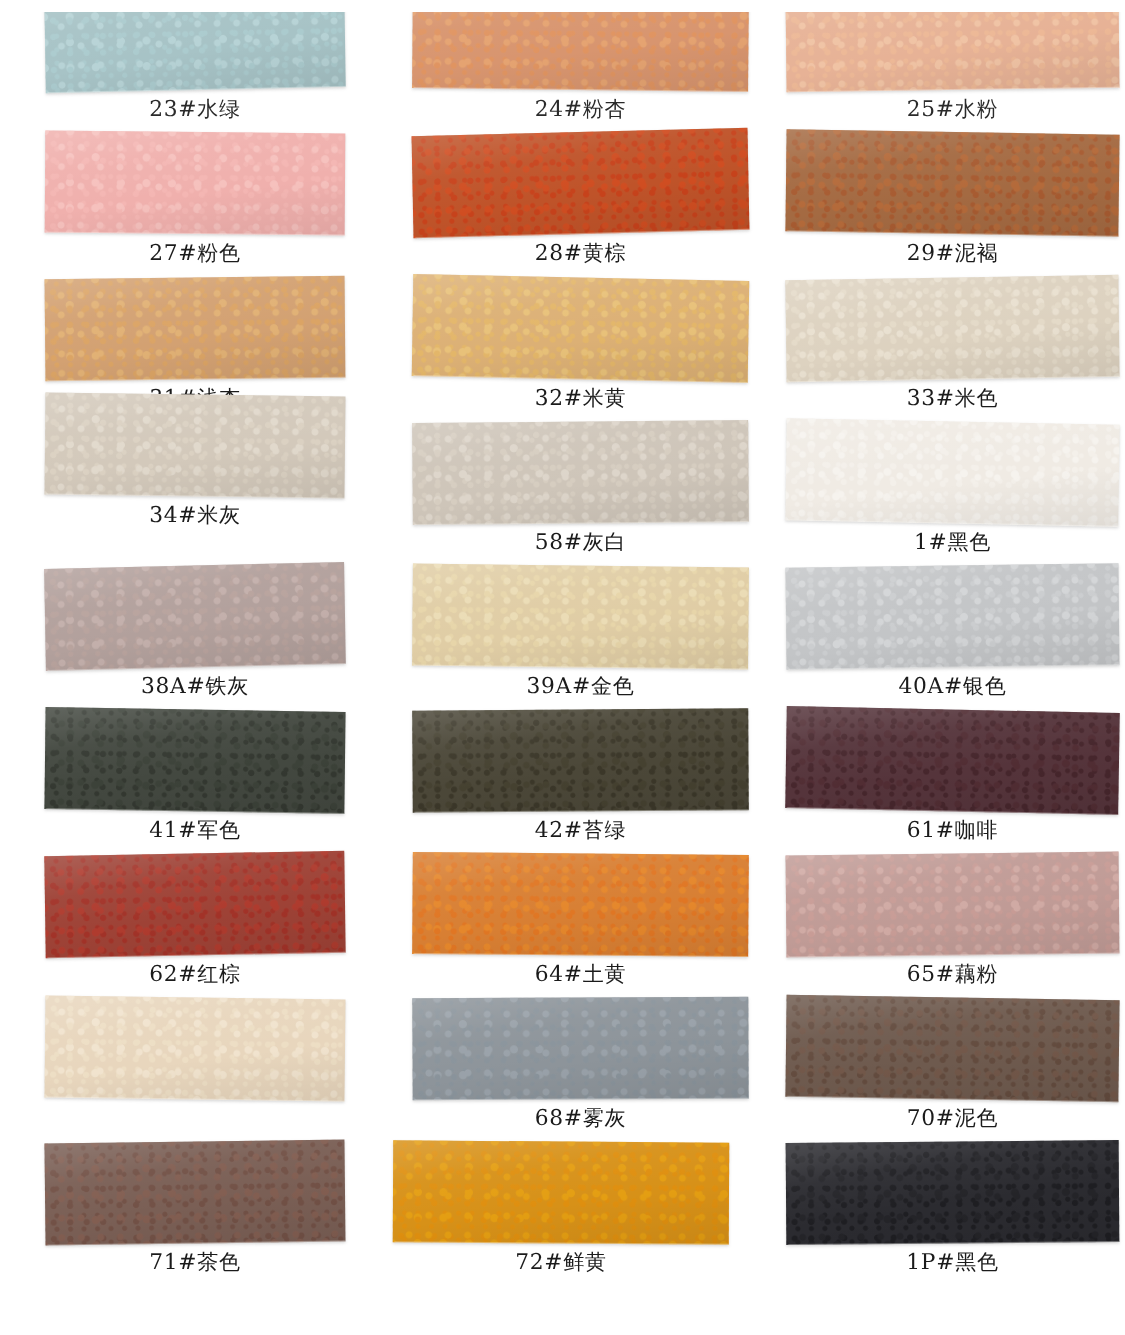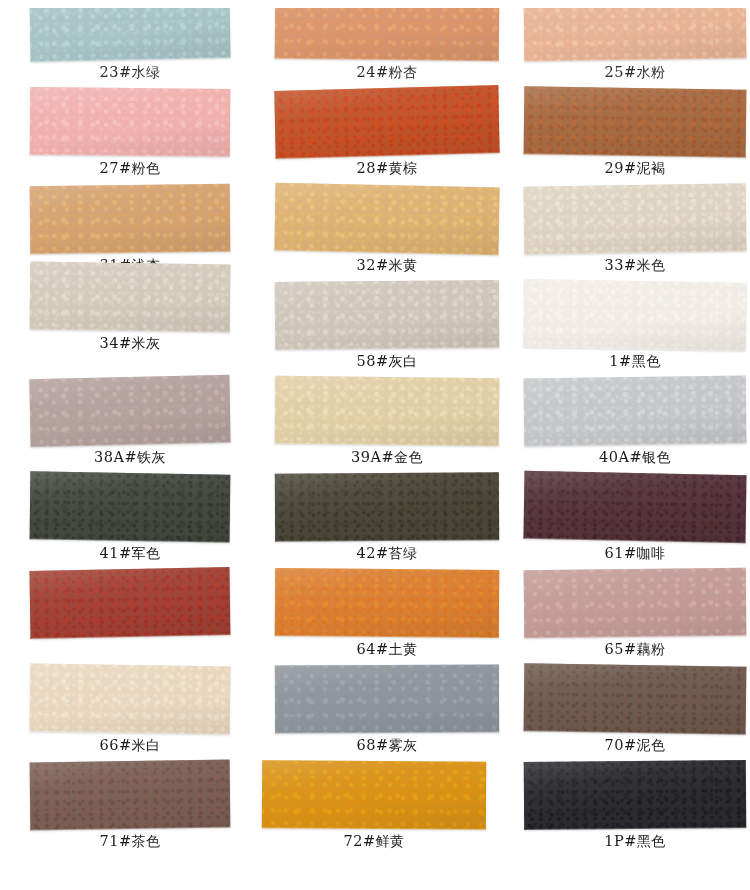--- a/index.html
+++ b/index.html
@@ -312,20 +312,21 @@
       <div class="label" style="width: 222px;"><span class="code">61#</span><span>咖啡</span></div>
     </div>
     <div class="cell" style="left: 30px; top: 569px;">
       <div class="swatch-wrap" style="width: 200px; height: 68px;">
         <div class="swatch" style="background: rgb(158, 66, 54); transform: rotate(-0.8deg) skewY(-0.28deg);">
           <div class="grain" style="background-image: radial-gradient(circle at 30% 30%, rgb(184, 92, 80) 0px, rgb(184, 92, 80) 2px, transparent 2.6px), radial-gradient(circle at 60% 70%, rgb(142, 50, 38) 0px, rgb(142, 50, 38) 1.8px, transparent 2.4px), radial-gradient(circle at 80% 20%, rgb(184, 92, 80) 0px, rgb(184, 92, 80) 2.4px, transparent 3px), radial-gradient(circle at 20% 80%, rgb(142, 50, 38) 0px, rgb(142, 50, 38) 1.4px, transparent 2px);"></div>
           <div class="sheen"></div>
           <div class="edge"></div>
         </div>
       </div>
+      <div class="label" style="width: 200px;"><span class="code">62#</span><span>红棕</span></div>
     </div>
     <div class="cell" style="left: 275px; top: 569px;">
       <div class="swatch-wrap" style="width: 224px; height: 68px;">
         <div class="swatch" style="background: rgb(216, 127, 51); transform: rotate(0.4deg) skewY(0.14deg);">
           <div class="grain" style="background-image: radial-gradient(circle at 30% 30%, rgb(236, 147, 71) 0px, rgb(236, 147, 71) 2px, transparent 2.6px), radial-gradient(circle at 60% 70%, rgb(192, 103, 27) 0px, rgb(192, 103, 27) 1.8px, transparent 2.4px), radial-gradient(circle at 80% 20%, rgb(236, 147, 71) 0px, rgb(236, 147, 71) 2.4px, transparent 3px), radial-gradient(circle at 20% 80%, rgb(192, 103, 27) 0px, rgb(192, 103, 27) 1.4px, transparent 2px);"></div>
           <div class="sheen"></div>
           <div class="edge"></div>
         </div>
       </div>
       <div class="label" style="width: 224px;"><span class="code">64#</span><span>土黄</span></div>
@@ -341,21 +342,20 @@
       <div class="label" style="width: 222px;"><span class="code">65#</span><span>藕粉</span></div>
     </div>
     <div class="cell" style="left: 30px; top: 665px;">
       <div class="swatch-wrap" style="width: 200px; height: 68px;">
         <div class="swatch" style="background: rgb(232, 214, 189); transform: rotate(0.6deg) skewY(0.21deg);">
           <div class="grain" style="background-image: radial-gradient(circle at 30% 30%, rgb(252, 234, 209) 0px, rgb(252, 234, 209) 2px, transparent 2.6px), radial-gradient(circle at 60% 70%, rgb(208, 190, 165) 0px, rgb(208, 190, 165) 1.8px, transparent 2.4px), radial-gradient(circle at 80% 20%, rgb(252, 234, 209) 0px, rgb(252, 234, 209) 2.4px, transparent 3px), radial-gradient(circle at 20% 80%, rgb(208, 190, 165) 0px, rgb(208, 190, 165) 1.4px, transparent 2px);"></div>
           <div class="sheen"></div>
           <div class="edge"></div>
         </div>
       </div>
-      <div class="label" style="width: 200px;"><span class="code">66#</span><span>米白</span></div>
     </div>
     <div class="cell" style="left: 275px; top: 665px;">
       <div class="swatch-wrap" style="width: 224px; height: 68px;">
         <div class="swatch" style="background: rgb(141, 148, 154); transform: rotate(-0.2deg) skewY(-0.07deg);">
           <div class="grain" style="background-image: radial-gradient(circle at 30% 30%, rgb(161, 168, 174) 0px, rgb(161, 168, 174) 2px, transparent 2.6px), radial-gradient(circle at 60% 70%, rgb(117, 124, 130) 0px, rgb(117, 124, 130) 1.8px, transparent 2.4px), radial-gradient(circle at 80% 20%, rgb(161, 168, 174) 0px, rgb(161, 168, 174) 2.4px, transparent 3px), radial-gradient(circle at 20% 80%, rgb(117, 124, 130) 0px, rgb(117, 124, 130) 1.4px, transparent 2px);"></div>
           <div class="sheen"></div>
           <div class="edge"></div>
         </div>
       </div>
       <div class="label" style="width: 224px;"><span class="code">68#</span><span>雾灰</span></div>

